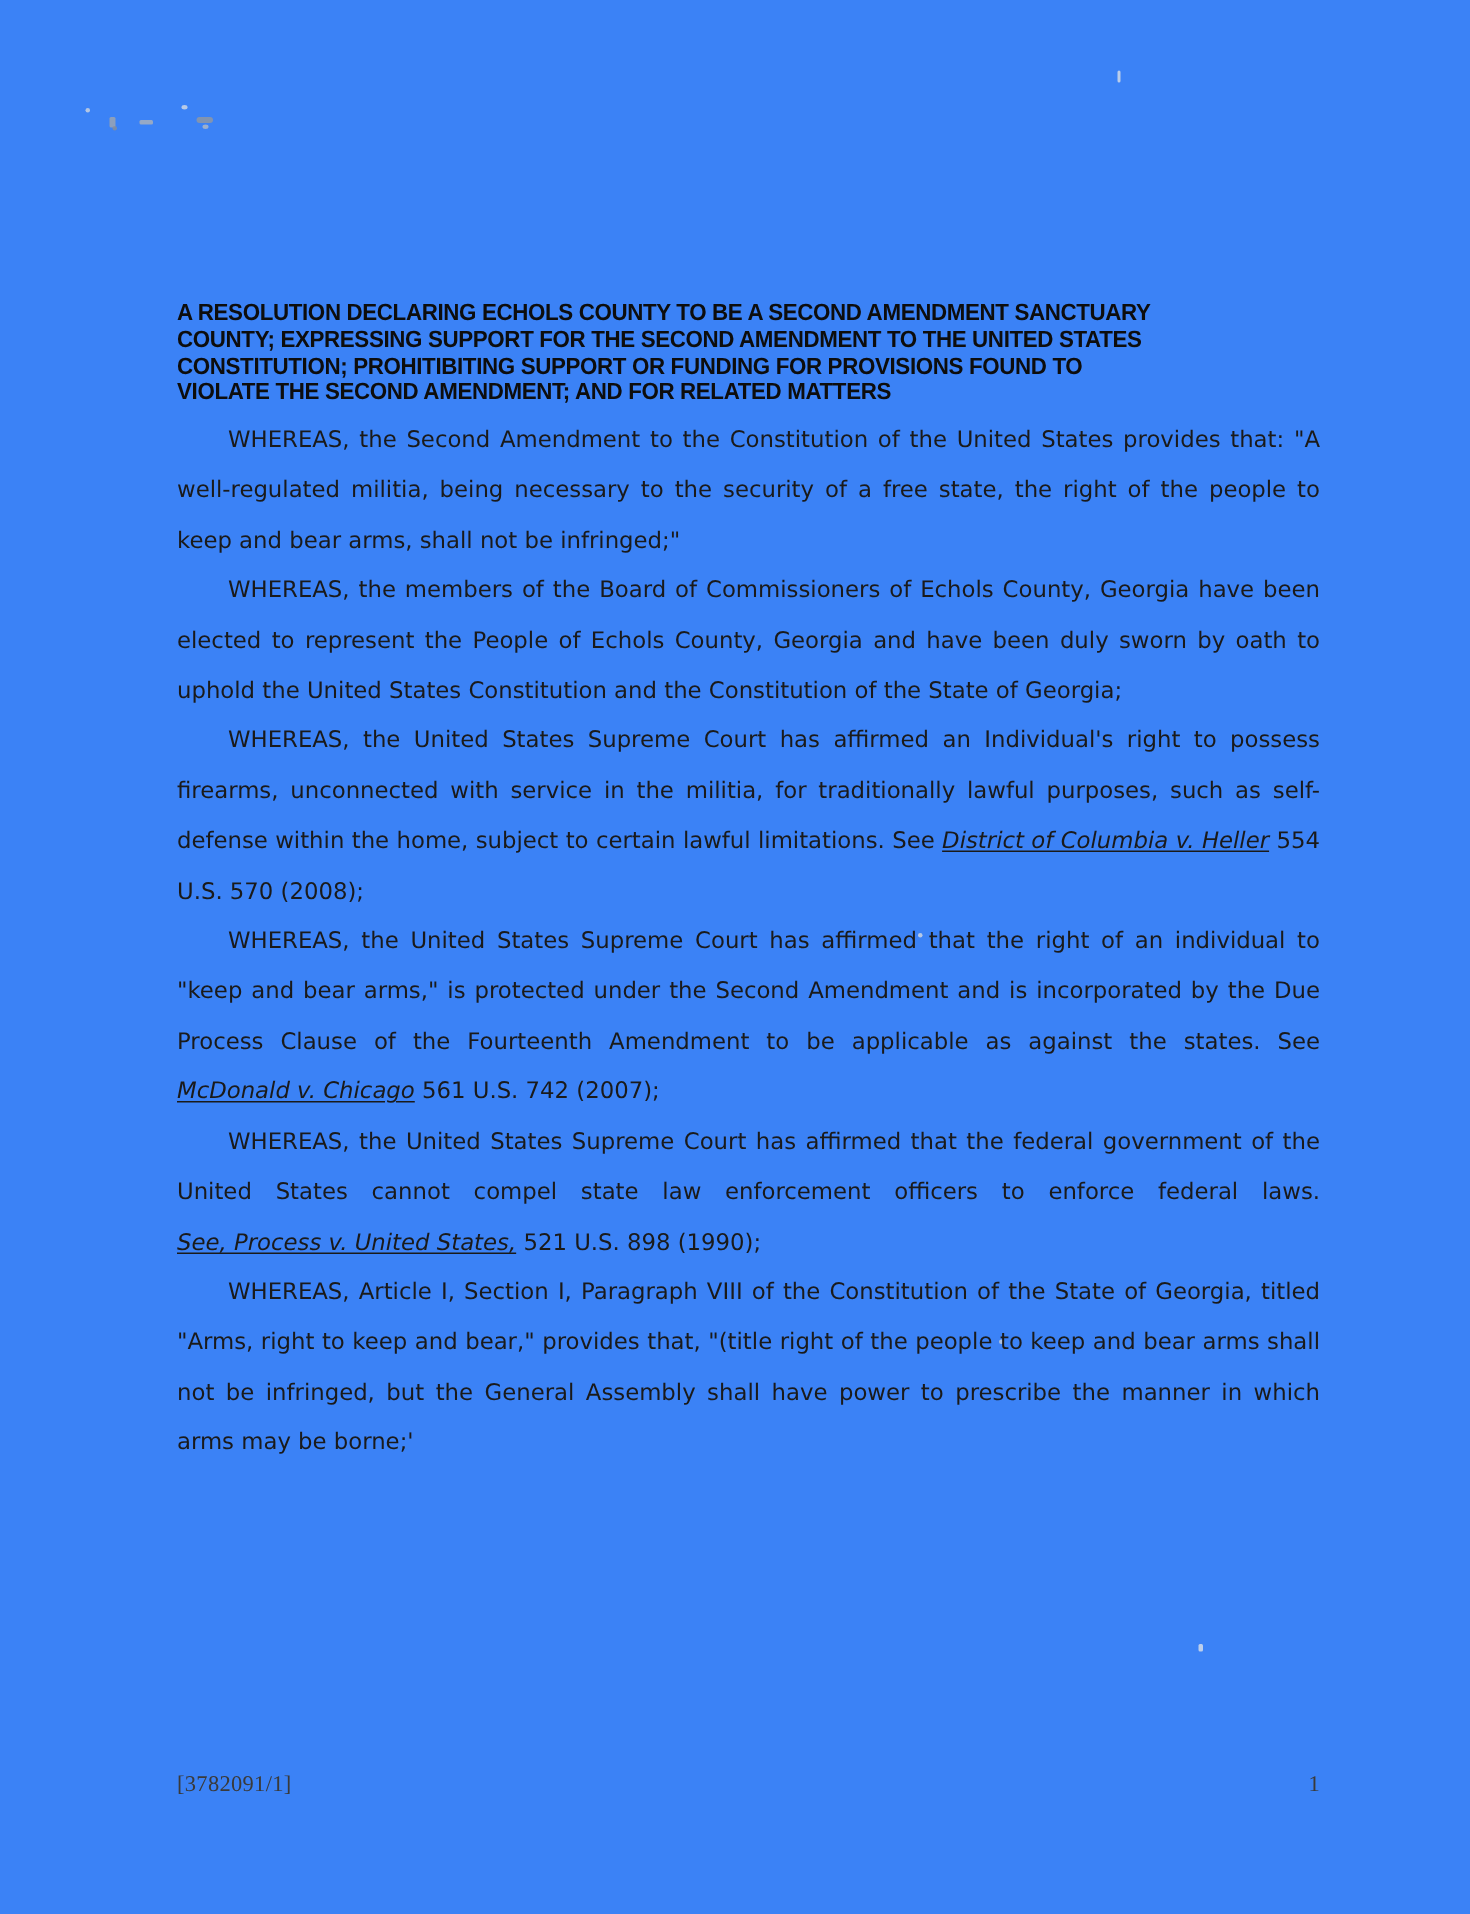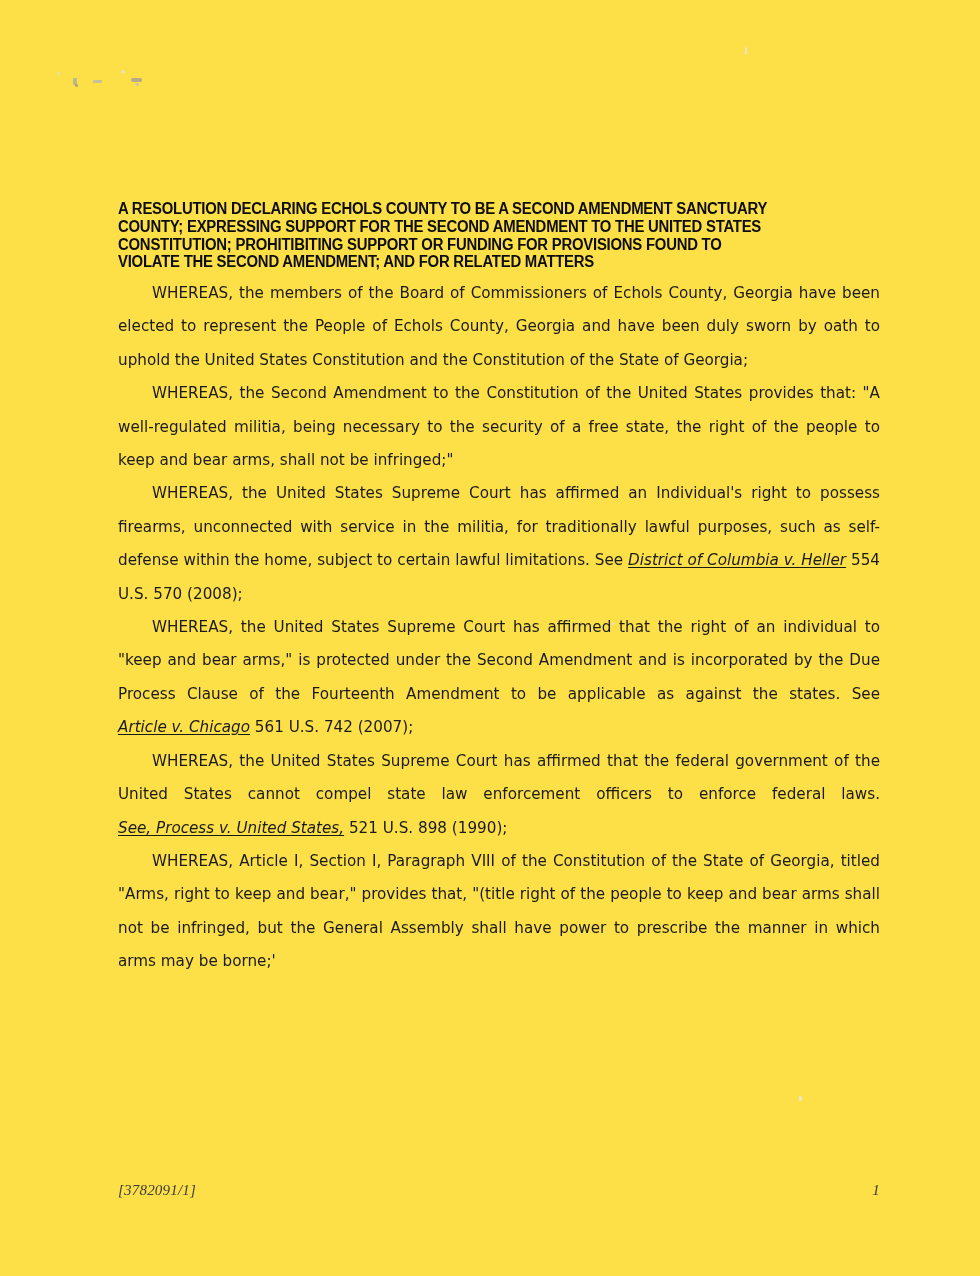--- a/index.html
+++ b/index.html
@@ -8,21 +8,21 @@
     background: #ffffff;
   }
   body {
     font-family: "DejaVu Sans", sans-serif;
     -webkit-font-smoothing: antialiased;
   }
   #page {
     position: relative;
     width: 980px;
     height: 1276px;
-    background: #fde047;
+    background: #3b82f6;
     overflow: hidden;
   }
 
   
   .speck {
     position: absolute;
     background: #c9c9c9;
     border-radius: 50%;
     opacity: .75;
   }
@@ -82,21 +82,20 @@
     position: absolute;
     left: 118px;
     top: 1182px;
     width: 762px;
     display: flex;
     justify-content: space-between;
     align-items: flex-start;
     font-family: "Liberation Serif", serif;
     font-size: 15px;
     color: #3a3a3a;
-    font-style: italic;
   }
   #footer .docid { letter-spacing: .2px; }
   #footer .pageno { letter-spacing: .2px; }
 </style>
 </head>
 <body>
 
 <div id="page">
 
   <div class="speck s1"></div>
@@ -112,24 +111,24 @@
   <div class="speck s11"></div>
 
   <h1 id="title">
     <span class="tline">A RESOLUTION DECLARING ECHOLS COUNTY TO BE A SECOND AMENDMENT SANCTUARY</span>
     <span class="tline">COUNTY; EXPRESSING SUPPORT FOR THE SECOND AMENDMENT TO THE UNITED STATES</span>
     <span class="tline">CONSTITUTION; PROHITIBITING SUPPORT OR FUNDING FOR PROVISIONS FOUND TO</span>
     <span class="tline">VIOLATE THE SECOND AMENDMENT; AND FOR RELATED MATTERS</span>
   </h1>
 
   <div id="body-text">
+      <p class="para"><span>WHEREAS, the Second Amendment to the Constitution of the United States provides that: "A well-regulated militia, being necessary to the security of a free state, the right of the people to keep and bear arms, shall not be infringed;"</span></p>
       <p class="para"><span>WHEREAS, the members of the Board of Commissioners of Echols County, Georgia have been elected to represent the People of Echols County, Georgia and have been duly sworn by oath to uphold the United States Constitution and the Constitution of the State of Georgia;</span></p>
-      <p class="para"><span>WHEREAS, the Second Amendment to the Constitution of the United States provides that: "A well-regulated militia, being necessary to the security of a free state, the right of the people to keep and bear arms, shall not be infringed;"</span></p>
       <p class="para"><span>WHEREAS, the United States Supreme Court has affirmed an Individual's right to possess firearms, unconnected with service in the militia, for traditionally lawful purposes, such as self-defense within the home, subject to certain lawful limitations. See </span><u class="nobreak">District of Columbia v. Heller</u><span> 554 U.S. 570 (2008);</span></p>
-      <p class="para"><span>WHEREAS, the United States Supreme Court has affirmed that the right of an individual to "keep and bear arms," is protected under the Second Amendment and is incorporated by the Due Process Clause of the Fourteenth Amendment to be applicable as against the states. See </span><u class="nobreak">Article v. Chicago</u><span> 561 U.S. 742 (2007);</span></p>
+      <p class="para"><span>WHEREAS, the United States Supreme Court has affirmed that the right of an individual to "keep and bear arms," is protected under the Second Amendment and is incorporated by the Due Process Clause of the Fourteenth Amendment to be applicable as against the states. See </span><u class="nobreak">McDonald v. Chicago</u><span> 561 U.S. 742 (2007);</span></p>
       <p class="para"><span>WHEREAS, the United States Supreme Court has affirmed that the federal government of the United States cannot compel state law enforcement officers to enforce federal laws. </span><u class="nobreak">See, Process v. United States,</u><span> 521 U.S. 898 (1990);</span></p>
       <p class="para"><span>WHEREAS, Article I, Section I, Paragraph VIII of the Constitution of the State of Georgia, titled "Arms, right to keep and bear," provides that, "(title right of the people to keep and bear arms shall not be infringed, but the General Assembly shall have power to prescribe the manner in which arms may be borne;'</span></p>
     </div>
 
   <div id="footer">
     <span class="docid">[3782091/1]</span>
     <span class="pageno">1</span>
   </div>
 
 </div>

